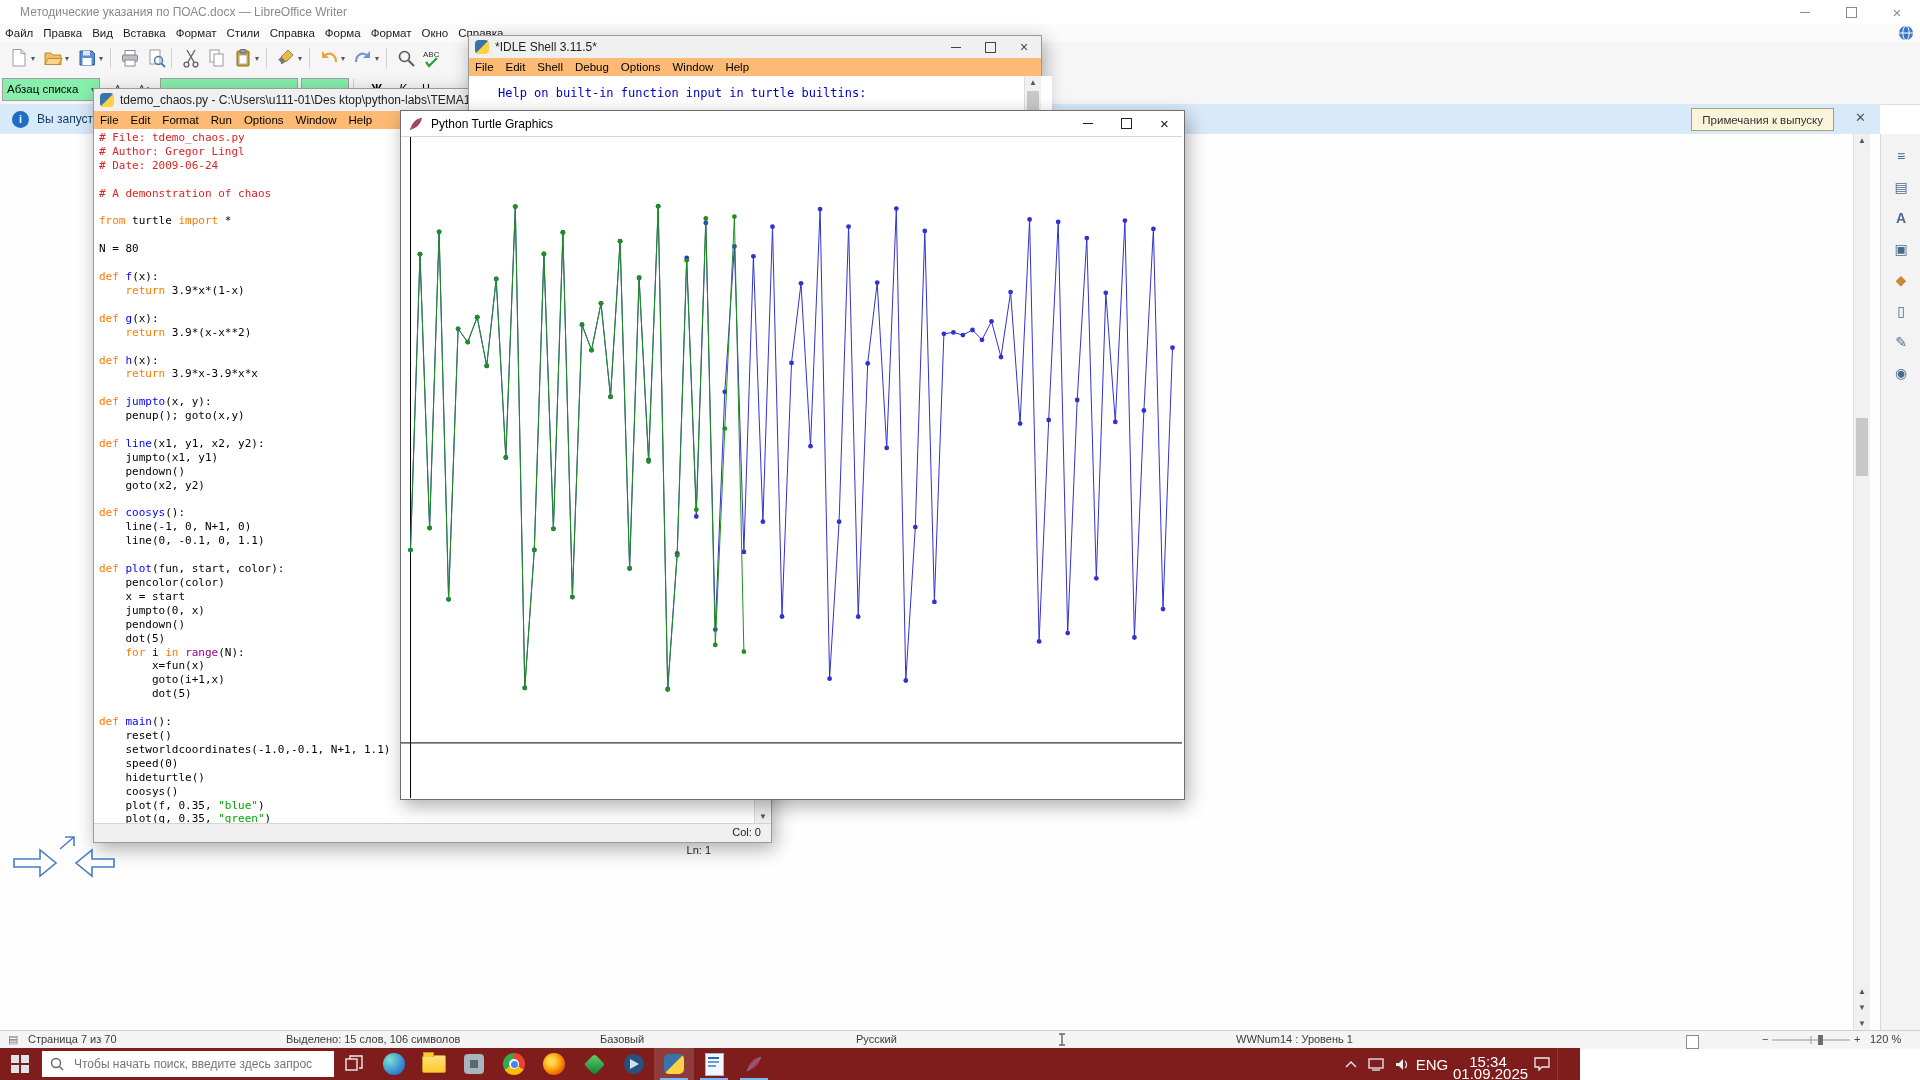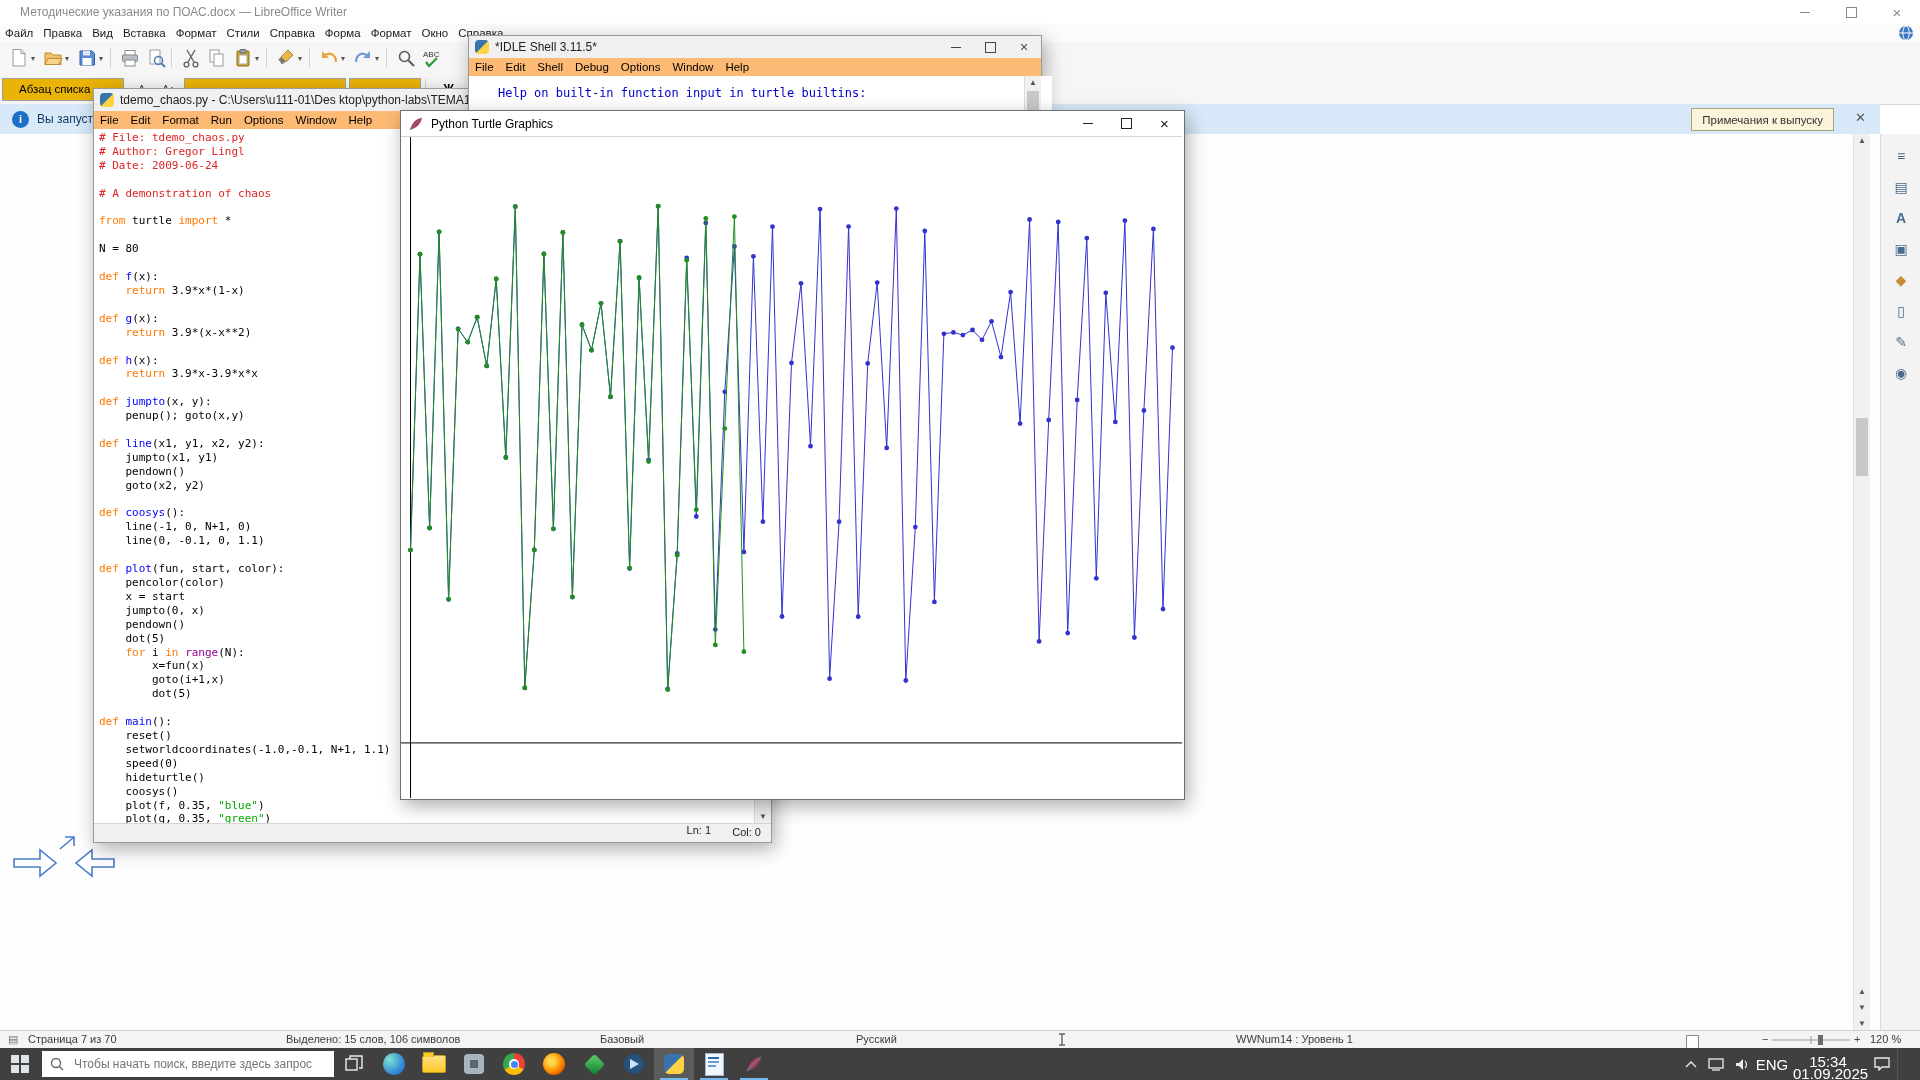--- a/index.html
+++ b/index.html
@@ -23,21 +23,21 @@
   .lo-menubar{left:0;top:24px;width:1920px;height:18px;background:#fbfbfb;display:flex;align-items:center;font-size:11.5px;color:#1b1b1b}
   .lo-menubar span{padding:2px 5px}
   .lo-toolbar1{left:0;top:42px;width:1920px;height:32px;background:#f6f6f6;border-bottom:1px solid #e2e2e2;
                display:flex;align-items:center;padding-left:4px}
   .lo-toolbar2{left:0;top:74px;width:1920px;height:30px;background:#f6f6f6;border-bottom:1px solid #dadada;
                display:flex;align-items:center;padding-left:2px}
   .tbg{display:flex;align-items:center;margin:0 1px}
   .tbi{width:24px;height:26px;display:flex;align-items:center;justify-content:flex-end}
   .caret{font-size:8px;color:#555;width:8px;text-align:center}
   .tbsep{width:1px;height:20px;background:#d2d2d2;margin:0 4px}
-  .combo{height:21px;background:#eab308;border:1px solid #9f9f9f;display:flex;align-items:center;font-size:11.5px;padding:0 16px;position:relative}
+  .combo{height:21px;background:#86efac;border:1px solid #9f9f9f;display:flex;align-items:center;font-size:11.5px;padding:0 4px;position:relative}
   .combo .caret{position:absolute;right:2px}
   .lo-infobar{left:0;top:104px;width:1880px;height:30px;background:#d8e9f9;border-bottom:1px solid #bcd2e8;
               display:flex;align-items:center;font-size:12px;color:#12395e}
   .info-i{width:17px;height:17px;border-radius:50%;background:#1c6fc4;color:#fff;font-size:11px;font-weight:bold;
           display:flex;align-items:center;justify-content:center;margin:0 8px 0 12px}
   .rel-btn{position:absolute;right:46px;top:4px;height:21px;padding:0 10px;background:#faf4da;border:1px solid #a7a27d;
            font-size:11.5px;color:#333;display:flex;align-items:center}
   .ib-close{position:absolute;right:14px;top:6px;font-size:13px;color:#555}
   .lo-docarea{left:0;top:134px;width:1880px;height:896px;background:#fefefe;overflow:hidden}
   .lo-scroll{left:1853px;top:134px;width:16px;height:896px;background:#f1f1f1;border-left:1px solid #e0e0e0}
@@ -51,21 +51,21 @@
   .viewbox{display:inline-block;width:11px;height:12px;border:1px solid #8a8a8a;background:#fff;margin-right:3px;vertical-align:middle}
   
   .code{position:absolute;left:0;top:40px;width:659px;height:695px;background:#fff;overflow:hidden;
         font-family:"DejaVu Sans Mono",monospace;font-size:11px;line-height:13.9px;padding:2px 0 0 5px;white-space:pre}
   .tk-t{color:#000}.tk-c{color:#dd2222}.tk-k{color:#ff7700}.tk-d{color:#0000ff}.tk-b{color:#900090}.tk-s{color:#00aa00}
   .vscroll{position:absolute;background:#f0f0f0;border-left:1px solid #dcdcdc}
   .thumb{position:absolute;left:2px;right:2px;background:#c8c8c8}
   .sbarrow{position:absolute;left:0;right:0;text-align:center;font-size:8px;color:#555;background:#f0f0f0}
   .idle-status{position:absolute;left:0;right:0;bottom:0;height:18px;background:#f0f0f0;border-top:1px solid #d5d5d5;font-size:11px;color:#222}
   
-  .taskbar{position:absolute;left:0;top:1048px;width:1920px;height:32px;background:#404040;z-index:60;display:flex;align-items:center}
+  .taskbar{position:absolute;left:0;top:1048px;width:1580px;height:32px;background:#7f1d1d;z-index:60;display:flex;align-items:center}
   .tk-cell{width:40px;height:32px;display:flex;align-items:center;justify-content:center;position:relative}
   .tk-active{background:rgba(255,255,255,.14)}
   .tk-open:after{content:"";position:absolute;left:6px;right:6px;bottom:0;height:2px;background:#76b9ed}
   .search{width:292px;height:26px;background:#fff;display:flex;align-items:center;margin-left:2px}
   .search input{border:none;outline:none;font-size:12px;width:250px;color:#333;font-family:"Liberation Sans",sans-serif}
   .tray{position:absolute;right:16px;top:0;height:32px;display:flex;align-items:flex-end;color:#fff;font-size:15px}
   .start-grid{display:grid;grid-template-columns:8px 8px;grid-gap:2px}
   .start-grid div{width:8px;height:8px;background:#dfe3e8}
   
   #turtle-canvas{position:absolute;left:0;top:25px;width:781px;height:661px;background:#fff;border-top:1px solid #d5d5d5}
@@ -348,21 +348,21 @@
     <span>Window</span>
     <span>Help</span>
   </div>
   <div class="code" id="code"><div><span class="tk-c"># File: tdemo_chaos.py</span></div><div><span class="tk-c"># Author: Gregor Lingl</span></div><div><span class="tk-c"># Date: 2009-06-24</span></div><div>&nbsp;</div><div><span class="tk-c"># A demonstration of chaos</span></div><div>&nbsp;</div><div><span class="tk-k">from</span><span class="tk-t"> turtle </span><span class="tk-k">import</span><span class="tk-t"> *</span></div><div>&nbsp;</div><div><span class="tk-t">N = 80</span></div><div>&nbsp;</div><div><span class="tk-k">def</span><span class="tk-t"> </span><span class="tk-d">f</span><span class="tk-t">(x):</span></div><div><span class="tk-t">    </span><span class="tk-k">return</span><span class="tk-t"> 3.9*x*(1-x)</span></div><div>&nbsp;</div><div><span class="tk-k">def</span><span class="tk-t"> </span><span class="tk-d">g</span><span class="tk-t">(x):</span></div><div><span class="tk-t">    </span><span class="tk-k">return</span><span class="tk-t"> 3.9*(x-x**2)</span></div><div>&nbsp;</div><div><span class="tk-k">def</span><span class="tk-t"> </span><span class="tk-d">h</span><span class="tk-t">(x):</span></div><div><span class="tk-t">    </span><span class="tk-k">return</span><span class="tk-t"> 3.9*x-3.9*x*x</span></div><div>&nbsp;</div><div><span class="tk-k">def</span><span class="tk-t"> </span><span class="tk-d">jumpto</span><span class="tk-t">(x, y):</span></div><div><span class="tk-t">    penup(); goto(x,y)</span></div><div>&nbsp;</div><div><span class="tk-k">def</span><span class="tk-t"> </span><span class="tk-d">line</span><span class="tk-t">(x1, y1, x2, y2):</span></div><div><span class="tk-t">    jumpto(x1, y1)</span></div><div><span class="tk-t">    pendown()</span></div><div><span class="tk-t">    goto(x2, y2)</span></div><div>&nbsp;</div><div><span class="tk-k">def</span><span class="tk-t"> </span><span class="tk-d">coosys</span><span class="tk-t">():</span></div><div><span class="tk-t">    line(-1, 0, N+1, 0)</span></div><div><span class="tk-t">    line(0, -0.1, 0, 1.1)</span></div><div>&nbsp;</div><div><span class="tk-k">def</span><span class="tk-t"> </span><span class="tk-d">plot</span><span class="tk-t">(fun, start, color):</span></div><div><span class="tk-t">    pencolor(color)</span></div><div><span class="tk-t">    x = start</span></div><div><span class="tk-t">    jumpto(0, x)</span></div><div><span class="tk-t">    pendown()</span></div><div><span class="tk-t">    dot(5)</span></div><div><span class="tk-t">    </span><span class="tk-k">for</span><span class="tk-t"> i </span><span class="tk-k">in</span><span class="tk-t"> </span><span class="tk-b">range</span><span class="tk-t">(N):</span></div><div><span class="tk-t">        x=fun(x)</span></div><div><span class="tk-t">        goto(i+1,x)</span></div><div><span class="tk-t">        dot(5)</span></div><div>&nbsp;</div><div><span class="tk-k">def</span><span class="tk-t"> </span><span class="tk-d">main</span><span class="tk-t">():</span></div><div><span class="tk-t">    reset()</span></div><div><span class="tk-t">    setworldcoordinates(-1.0,-0.1, N+1, 1.1)</span></div><div><span class="tk-t">    speed(0)</span></div><div><span class="tk-t">    hideturtle()</span></div><div><span class="tk-t">    coosys()</span></div><div><span class="tk-t">    plot(f, 0.35, </span><span class="tk-s">"blue"</span><span class="tk-t">)</span></div><div><span class="tk-t">    plot(g, 0.35, </span><span class="tk-s">"green"</span><span class="tk-t">)</span></div></div>
   <div class="vscroll" style="right:0;top:40px;width:16px;height:695px">
     <div class="sbarrow" style="top:2px">▲</div>
     <div class="thumb" style="top:16px;height:560px"></div>
     <div class="sbarrow" style="bottom:3px">▼</div>
   </div>
   <div class="idle-status">
-    <span class="abs" style="right:60px;top:0">Ln: 1</span>
+    <span class="abs" style="right:60px;top:20px">Ln: 1</span>
     <span class="abs" style="right:10px;top:2px">Col: 0</span>
   </div>
 </div>
 
 <div class="win" style="left:468px;top:35px;width:572px;height:500px;z-index:20">
   <div class="titlebar tb-gray" style="height:22px">
     <span style="width:14px;height:14px;margin:0 6px;border-radius:4px;background:linear-gradient(135deg,#3873a9 49%,#ffd243 51%)"></span>
     <span>*IDLE Shell 3.11.5*</span>
     <div class="winbtns" style="height:22px">
       <div class="winbtn" style="width:34px">

